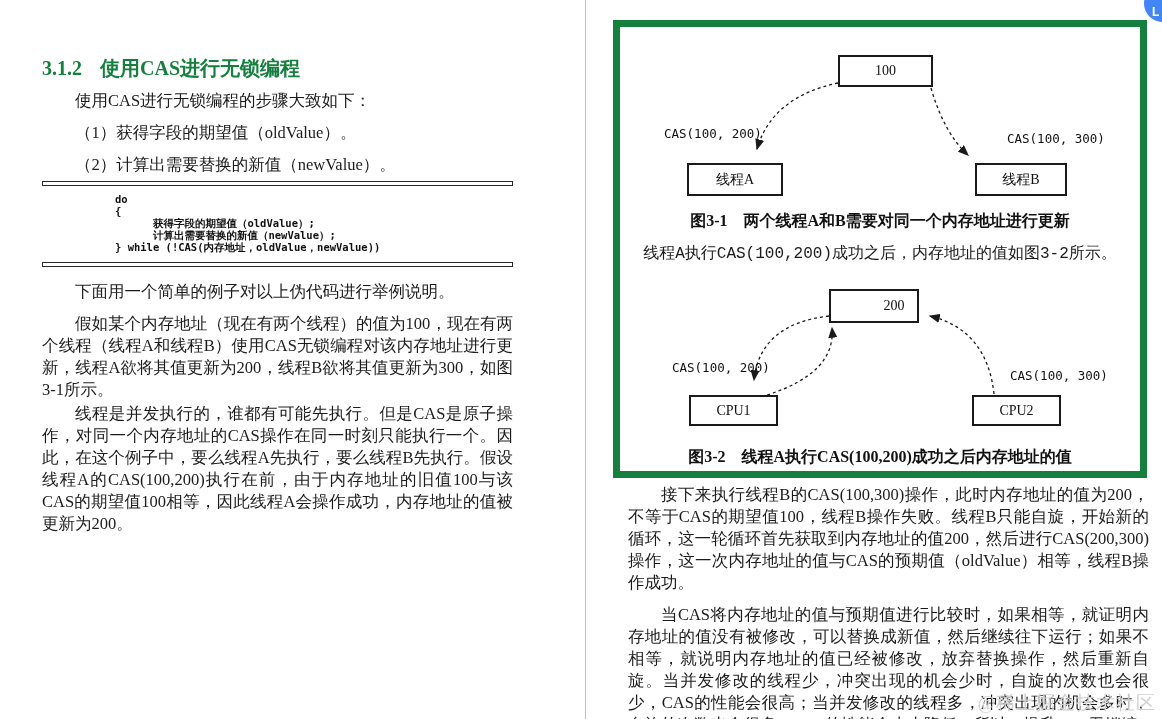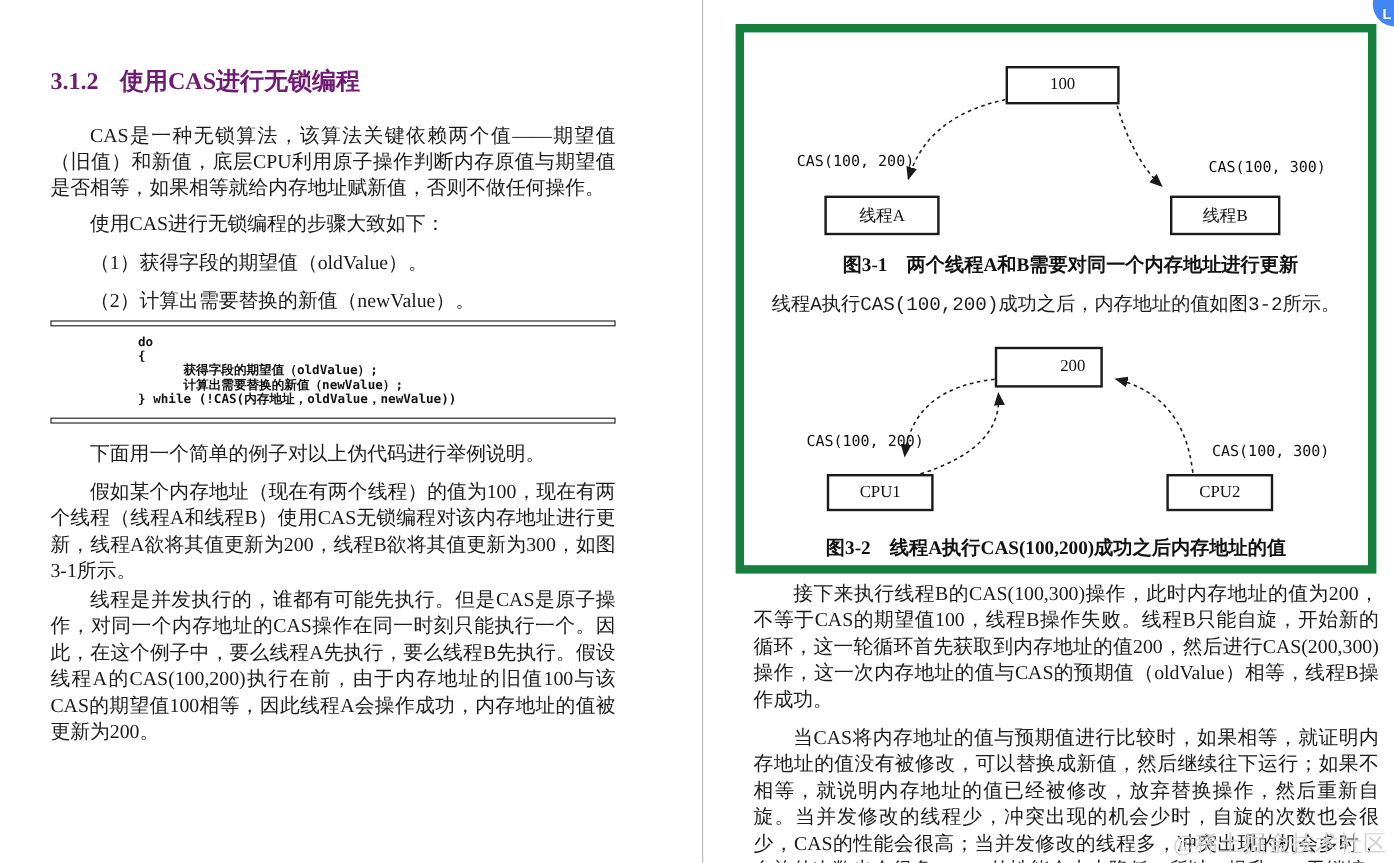--- a/index.html
+++ b/index.html
@@ -8,21 +8,21 @@
     background:#ffffff;
     font-family:"Liberation Serif","DejaVu Serif",serif;
     color:#1b1b1b;
   }
   
   .page-divider{position:absolute;left:585px;top:0;width:1px;height:719px;background:#bdbdbd;}
   .left-content{position:absolute;left:42px;top:0;width:471px;}
   .right-text{position:absolute;left:628px;top:484px;width:521px;}
   p{margin:0;font-size:16.5px;line-height:22px;text-align:justify;}
   .indent{text-indent:2em;}
-  h2{margin:54px 0 0 0;font-size:20px;line-height:28px;font-weight:600;color:#701a75;}
+  h2{margin:54px 0 0 0;font-size:20px;line-height:28px;font-weight:600;color:#15803d;}
   h2 .hnum{margin-right:18px;}
   .mt22{margin-top:20px;} .mt11{margin-top:8px;} .mt10{margin-top:10px;}
   .mt3{margin-top:3px;} .mt13{margin-top:14px;} .mt2{margin-top:2px;}
   
   .code-block{margin-top:5px;width:471px;}
   .code-rule{height:5px;border:1.5px solid #2a2a2a;box-sizing:border-box;}
   .code-block pre{
     margin:7px 0 9px 0;padding-left:73px;
     font-family:"DejaVu Sans Mono","Liberation Mono",monospace;
     font-size:10.5px;line-height:12px;font-weight:600;color:#111;
@@ -62,21 +62,20 @@
   }
   .badge span{position:absolute;left:8px;bottom:3px;font-size:12px;font-weight:600;}
 </style>
 </head>
 <body>
 
 <div class="left-content">
   <h2>
     <span class="hnum">3.1.2</span><span>使用CAS进行无锁编程</span>
   </h2>
-  <p class="indent mt22">CAS是一种无锁算法，该算法关键依赖两个值——期望值（旧值）和新值，底层CPU利用原子操作判断内存原值与期望值是否相等，如果相等就给内存地址赋新值，否则不做任何操作。</p>
   <p class="indent mt11">使用CAS进行无锁编程的步骤大致如下：</p>
   <p class="indent mt10">（1）获得字段的期望值（oldValue）。</p>
   <p class="indent mt10">（2）计算出需要替换的新值（newValue）。</p>
   <div class="code-block">
     <div class="code-rule"></div>
     <pre>do
 {
       获得字段的期望值（oldValue）;
       计算出需要替换的新值（newValue）;
 } while (!CAS(内存地址，oldValue，newValue))</pre>
@@ -102,21 +101,21 @@
     <path d="M 209 289 Q 140 297 134 353" fill="none" stroke="#1a1a1a" stroke-width="1.3" stroke-dasharray="3 3" marker-end="url(#ah)"></path>
     <path d="M 147 368 Q 216 346 212 301" fill="none" stroke="#1a1a1a" stroke-width="1.3" stroke-dasharray="3 3" marker-end="url(#ah)"></path>
     <path d="M 374 367 Q 367 303 310 289" fill="none" stroke="#1a1a1a" stroke-width="1.3" stroke-dasharray="3 3" marker-end="url(#ah)"></path>
   </svg>
 
   <div class="fig-node" style="left:218px;top:28px;width:95px;height:32px;">100</div>
   <div class="fig-node" style="left:67px;top:136px;width:96px;height:33px;">线程A</div>
   <div class="fig-node" style="left:355px;top:136px;width:92px;height:33px;">线程B</div>
   <div class="cas-label" style="left:44px;top:99px;">CAS(100, 200)</div>
   <div class="cas-label" style="left:387px;top:104px;">CAS(100, 300)</div>
-  <div class="fig-caption" style="top:184px;padding-left:12px;">图3-1　两个线程A和B需要对同一个内存地址进行更新</div>
+  <div class="fig-caption" style="top:184px;">图3-1　两个线程A和B需要对同一个内存地址进行更新</div>
 
   <div class="fig-between" style="top:216px;">线程A执行CAS(100,200)成功之后，内存地址的值如图3-2所示。</div>
 
   <div class="fig-node" style="left:209px;top:262px;width:90px;height:34px;padding-left:40px;">200</div>
   <div class="fig-node" style="left:69px;top:368px;width:89px;height:31px;">CPU1</div>
   <div class="fig-node" style="left:352px;top:368px;width:89px;height:31px;">CPU2</div>
   <div class="cas-label" style="left:52px;top:333px;">CAS(100, 200)</div>
   <div class="cas-label" style="left:390px;top:341px;">CAS(100, 300)</div>
   <div class="fig-caption" style="top:420px;">图3-2　线程A执行CAS(100,200)成功之后内存地址的值</div>
 </div>

